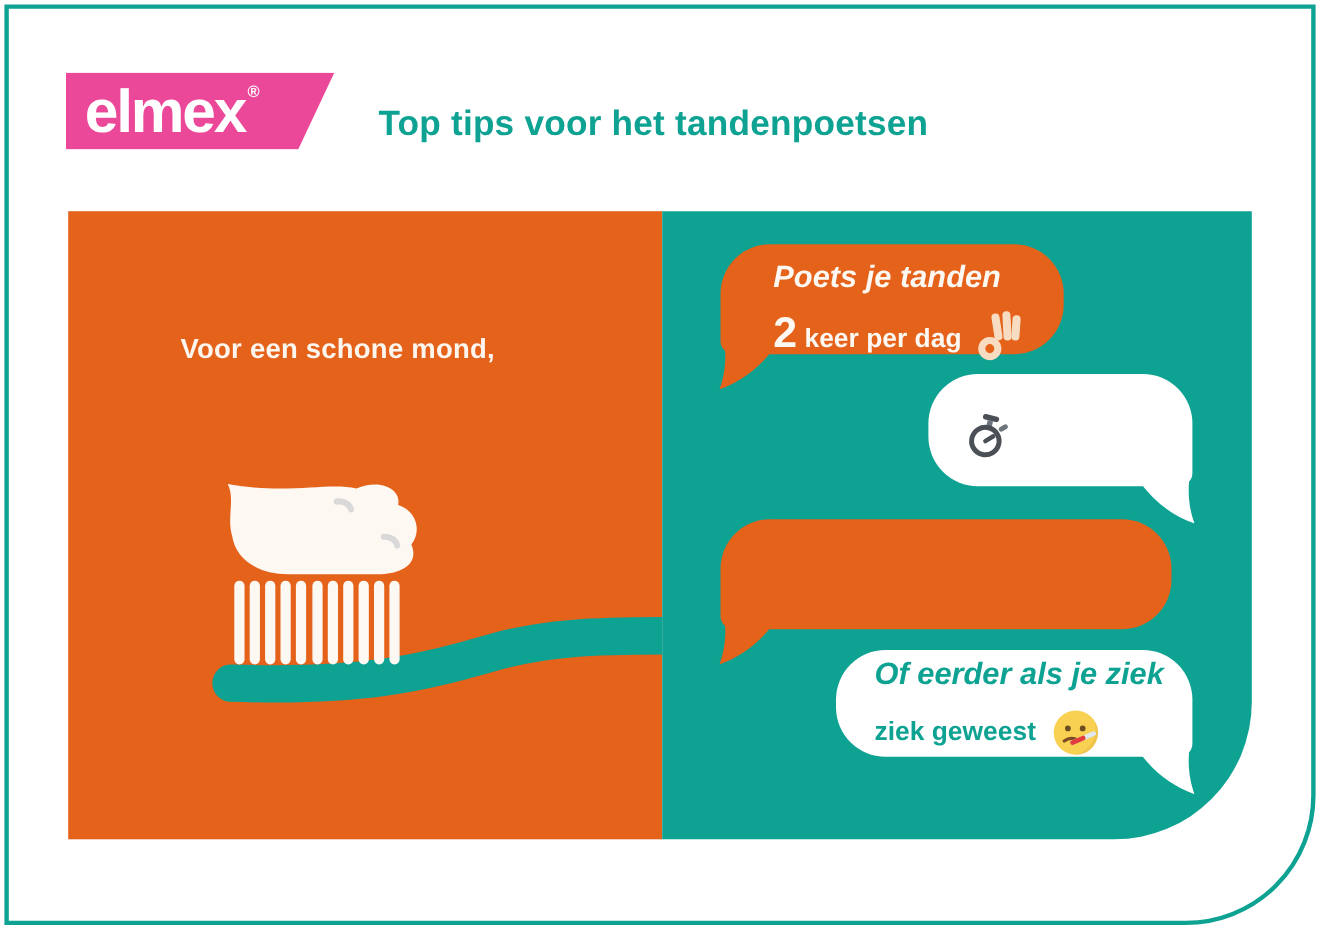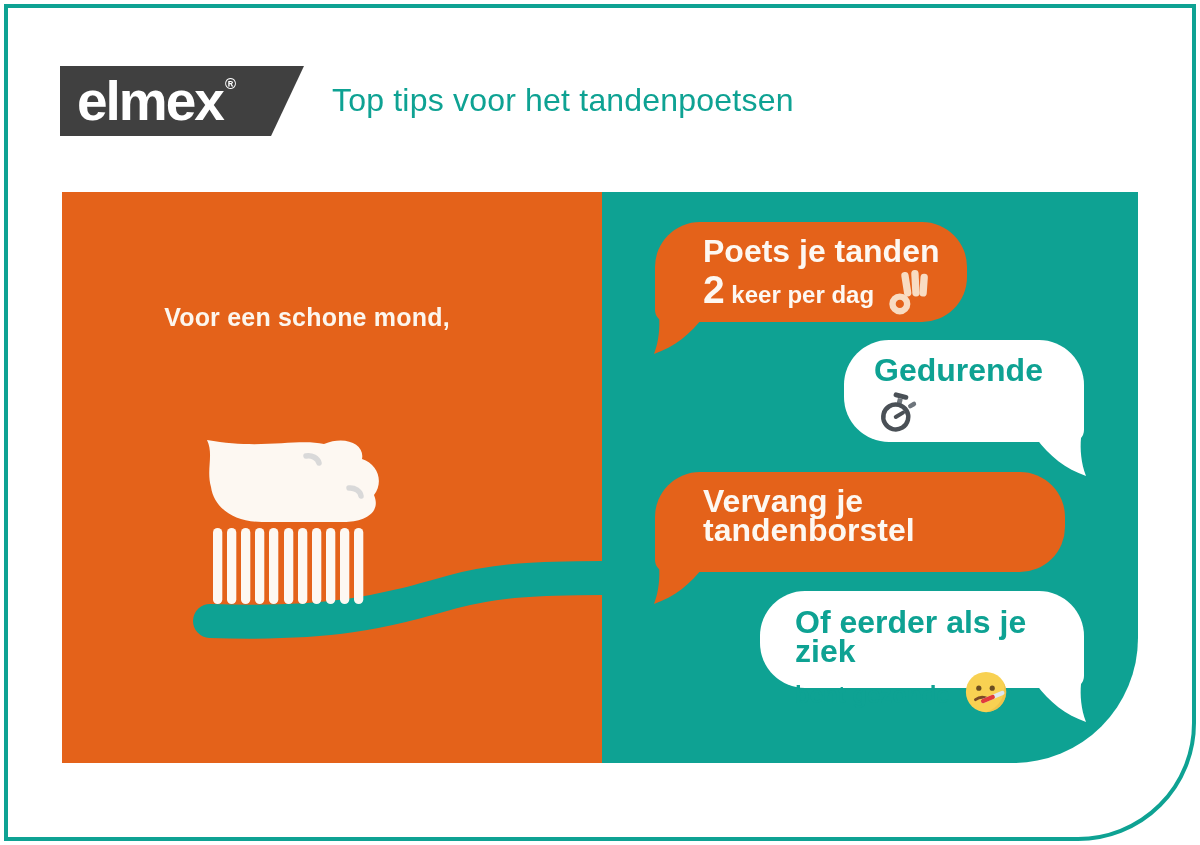--- a/index.html
+++ b/index.html
@@ -9,28 +9,28 @@
     -webkit-font-smoothing:antialiased;
   }
   
   .frame{
     position:absolute;left:4px;top:4px;right:4px;bottom:4px;
     border:4px solid #0ea293;border-radius:0 0 118px 0;pointer-events:none;
   }
   
   .logo{
     position:absolute;left:60px;top:66px;width:244px;height:70px;
-    background:#404040;clip-path:polygon(0 0,100% 0,86.5% 100%,0 100%);
+    background:#ec4899;clip-path:polygon(0 0,100% 0,86.5% 100%,0 100%);
     color:#ffffff;display:flex;align-items:center;padding-left:17px;box-sizing:border-box;
   }
   .logo-text{font-size:55px;font-weight:800;letter-spacing:-2px;line-height:60px;}
   .logo-reg{font-size:15px;align-self:flex-start;margin-top:9px;margin-left:2px;}
   .title{
-    position:absolute;left:332px;top:82px;margin:0;
-    font-size:32px;color:#0ea293;letter-spacing:0.2px;font-weight:400;
+    position:absolute;left:332px;top:82px;margin:12px;
+    font-size:32px;color:#0ea293;letter-spacing:0.2px;font-weight:700;
   }
   
   .panel-left{
     position:absolute;left:62px;top:192px;width:540px;height:571px;
     background:#e4621a;
   }
   .panel-right{
     position:absolute;left:602px;top:192px;width:536px;height:571px;
     background:#0ea293;border-radius:0 0 125px 0;
   }
@@ -44,27 +44,27 @@
   .bubble .tail{position:absolute;}
   .bubble.orange{
     background:#e4621a;color:#fdf8f2;border-radius:45px 45px 45px 12px;
     padding:15px 0 0 48px;
   }
   .bubble.white{
     background:#ffffff;color:#0ea293;border-radius:45px 45px 12px 45px;
   }
   .tail-left{left:-1px;bottom:-32px;}
   .tail-right{right:-2px;bottom:-34px;}
-  .b-line1{font-size:32px;line-height:29px;}
-  .b-line2{display:flex;align-items:flex-end;gap:13px;margin-top:3px;}
+  .b-line1{font-size:28px;line-height:29px;font-style:italic;}
+  .b-line2{display:flex;align-items:center;gap:13px;margin-top:16px;}
   .l2text{font-size:24px;line-height:40px;white-space:pre;}
   .l2text .big{font-size:39px;}
   .icon{display:inline-flex;align-items:center;}
   #bubble-2{padding:16px 0 0 30px;}
-  #bubble-4{padding:17px 0 0 35px;}
+  #bubble-4{padding:7px 0 0 35px;}
 </style>
 </head>
 <body>
 
 <div class="frame"></div>
 
 <div class="logo">
   <span class="logo-text">elmex</span>
   <span class="logo-reg">®</span>
 </div>
@@ -126,50 +126,48 @@
         <circle cx="14" cy="38" r="8" fill="none" stroke="#f8dcc2" stroke-width="7"></circle>
       </svg>
     </span>
   </div>
 </div>
 
 <div class="bubble white" id="bubble-2" style="left:844px;top:340px;width:240px;height:102px;">
   <svg class="tail tail-right" width="52" height="38" viewBox="0 0 52 38">
     <path d="M52 38 C47 25 46 11 47 0 L2 0 C15 18 32 31 52 38 Z" fill="#ffffff"></path>
   </svg>
-  <div class="b-line1">Gedurende</div>
   <div class="b-line2">
     <span class="icon">
       <svg width="44" height="46" viewBox="0 0 44 46">
         <g transform="rotate(14 22 28)">
           <line x1="22" y1="16" x2="22" y2="10" stroke="#6e757c" stroke-width="5"></line>
           <line x1="17" y1="7.5" x2="27" y2="7.5" stroke="#4a5056" stroke-width="5" stroke-linecap="round"></line>
           <line x1="33.5" y1="15" x2="36.5" y2="12" stroke="#6e757c" stroke-width="4.5" stroke-linecap="round"></line>
           <circle cx="22" cy="29" r="12.5" fill="#ffffff" stroke="#4a5056" stroke-width="4.5"></circle>
           <line x1="22" y1="29" x2="28" y2="23" stroke="#4a5056" stroke-width="4" stroke-linecap="round"></line>
         </g>
       </svg>
     </span>
   </div>
 </div>
 
 <div class="bubble orange" id="bubble-3" style="left:655px;top:472px;width:410px;height:100px;">
   <svg class="tail tail-left" width="52" height="38" viewBox="0 0 52 38">
     <path d="M0 38 C5 25 6 11 5 0 L50 0 C37 18 20 31 0 38 Z" fill="#e4621a"></path>
   </svg>
-  <div class="b-line1">Vervang je tandenborstel</div>
 </div>
 
 <div class="bubble white" id="bubble-4" style="left:760px;top:591px;width:324px;height:97px;">
   <svg class="tail tail-right" width="52" height="38" viewBox="0 0 52 38">
     <path d="M52 38 C47 25 46 11 47 0 L2 0 C15 18 32 31 52 38 Z" fill="#ffffff"></path>
   </svg>
   <div class="b-line1">Of eerder als je ziek</div>
   <div class="b-line2">
-    <span class="l2text"><span>bent gezonde</span></span>
+    <span class="l2text"><span>ziek geweest</span></span>
     <span class="icon">
       <svg width="46" height="46" viewBox="0 0 48 48">
         <circle cx="24" cy="24" r="21" fill="#f8d152"></circle>
         <path d="M24 45 a21 21 0 0 0 18-32 a26 26 0 0 1 -18 32 Z" fill="#eab945" opacity="0.55"></path>
         <circle cx="16.5" cy="20" r="2.7" fill="#6b4d21"></circle>
         <circle cx="30.5" cy="20" r="2.7" fill="#6b4d21"></circle>
         <path d="M13 32 Q 19 27.5 26 31" fill="none" stroke="#7c4a26" stroke-width="3" stroke-linecap="round"></path>
         <line x1="21" y1="33.5" x2="41" y2="25" stroke="#dfe7f0" stroke-width="4.5" stroke-linecap="round"></line>
         <line x1="21" y1="33.5" x2="31" y2="29.2" stroke="#e23b3b" stroke-width="4.5" stroke-linecap="round"></line>
       </svg>

